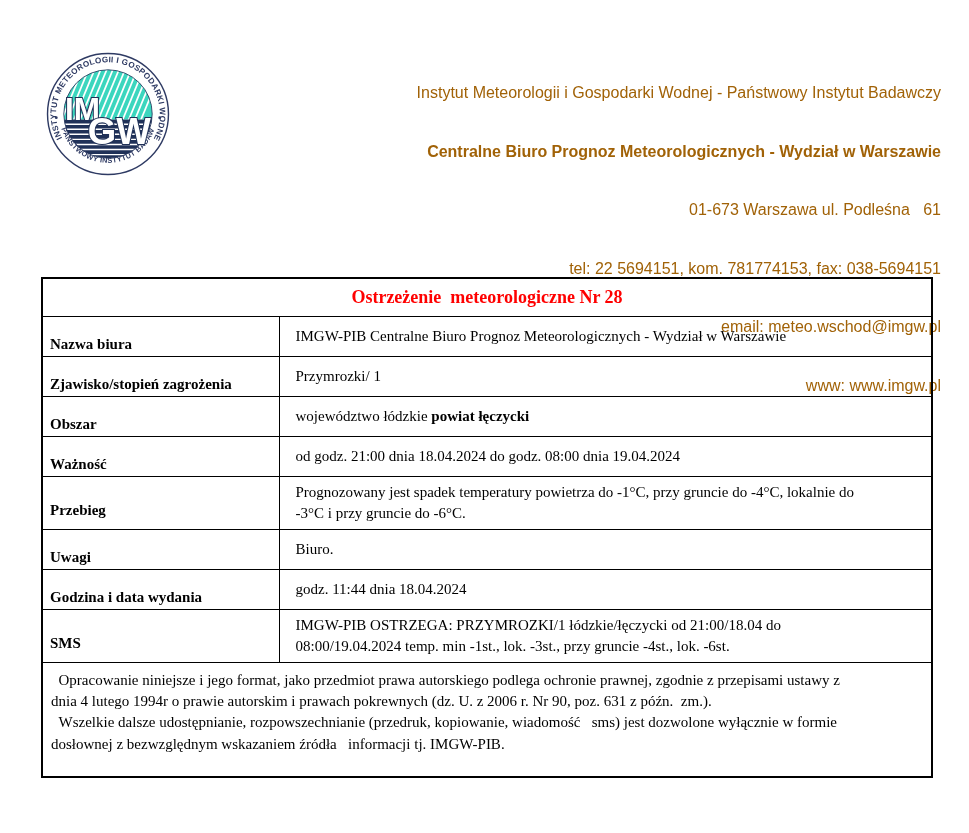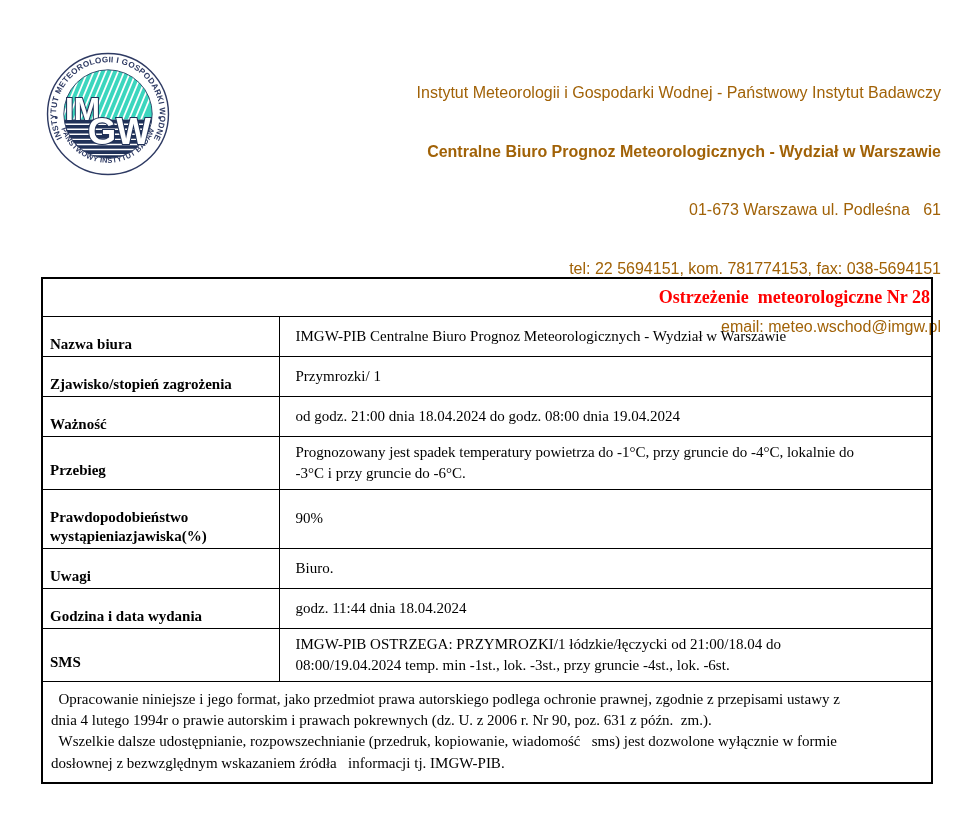--- a/index.html
+++ b/index.html
@@ -34,25 +34,25 @@
   table.warning td {
     border:1px solid #000000; font-size:15px; overflow:hidden;
   }
   td.lbl {
     font-weight:bold; padding:18px 6px 2px 7px; vertical-align:middle; line-height:19px;
   }
   td.val {
     padding:2px 8px 2px 16px; vertical-align:middle; line-height:21px; white-space:pre-wrap;
   }
   tr.title-row td {
-    color:#ff0000; font-weight:bold; font-size:18px; text-align:right;
+    color:#ff0000; font-weight:bold; font-size:18px; text-align:center;
     vertical-align:middle; white-space:pre;
   }
   td.footer-cell {
-    padding:7px 8px 8px 8px; vertical-align:top; line-height:21.4px; white-space:pre-wrap;
+    padding:7px 8px 21px 8px; vertical-align:top; line-height:21.4px; white-space:pre-wrap;
   }
   .bold-inline { font-weight:bold; }
 </style>
 </head>
 <body>
 
 <div class="page">
 
   <div class="logo-wrap">
     <svg viewBox="0 0 122 122" xmlns="http://www.w3.org/2000/svg">
@@ -118,20 +118,21 @@
       <text class="monogram" x="72" y="91" font-size="36" text-anchor="middle">GW</text>
     </svg>
   </div>
 
   <div class="org-header">
     <div>Instytut Meteorologii i Gospodarki Wodnej - Państwowy Instytut Badawczy</div>
     <div class="bold-line">Centralne Biuro Prognoz Meteorologicznych - Wydział w Warszawie</div>
     <div>01-673 Warszawa ul. Podleśna   61</div>
     <div>tel: 22 5694151, kom. 781774153, fax: 038-5694151</div>
     <div>email: meteo.wschod@imgw.pl</div>
+    <div>www: www.imgw.pl</div>
   </div>
 
   <table class="warning">
     <colgroup>
         <col style="width:237px">
         <col style="width:653px">
       </colgroup>
 
     <tbody>
         <tr class="title-row" style="height:38px">
@@ -141,36 +142,36 @@
     <tr style="height:37px">
       <td class="lbl">Nazwa biura</td>
       <td class="val">IMGW-PIB Centralne Biuro Prognoz Meteorologicznych - Wydział w Warszawie</td>
     </tr>
 
     <tr style="height:33px">
       <td class="lbl">Zjawisko/stopień zagrożenia</td>
       <td class="val">Przymrozki/ 1</td>
     </tr>
 
+    <tr style="height:33px">
+      <td class="lbl">Obszar</td>
+      <td class="val"><span>województwo łódzkie </span><span class="bold-inline">powiat łęczycki</span></td>
+    </tr>
 
     <tr style="height:34px">
       <td class="lbl">Ważność</td>
       <td class="val">od godz. 21:00 dnia 18.04.2024 do godz. 08:00 dnia 19.04.2024</td>
     </tr>
 
     <tr style="height:53px">
       <td class="lbl">Przebieg</td>
       <td class="val">Prognozowany jest spadek temperatury powietrza do -1°C, przy gruncie do -4°C, lokalnie do
 -3°C i przy gruncie do -6°C.</td>
     </tr>
 
-    <tr style="height:56px">
-      <td class="lbl">Prawdopodobieństwo wystąpieniazjawiska(%)</td>
-      <td class="val">90%</td>
-    </tr>
 
     <tr style="height:33px">
       <td class="lbl">Uwagi</td>
       <td class="val">Biuro.</td>
     </tr>
 
     <tr style="height:34px">
       <td class="lbl">Godzina i data wydania</td>
       <td class="val">godz. 11:44 dnia 18.04.2024</td>
     </tr>

